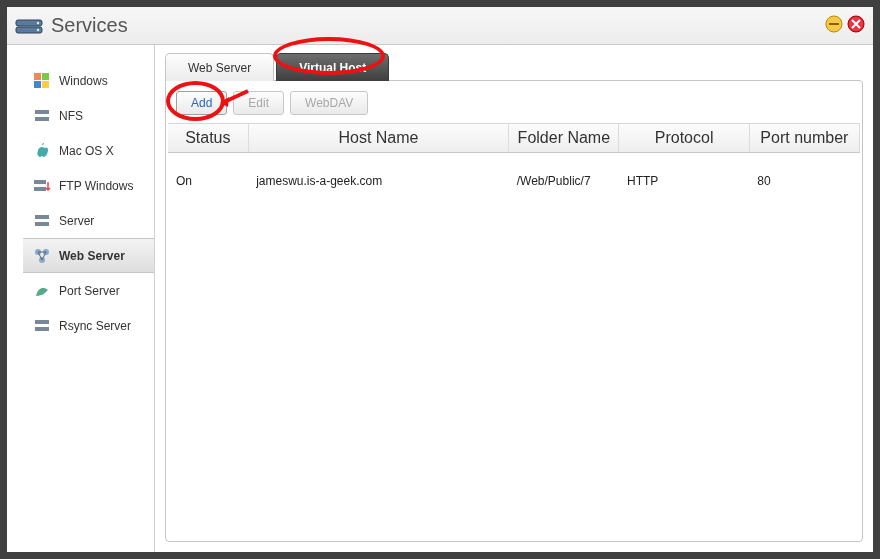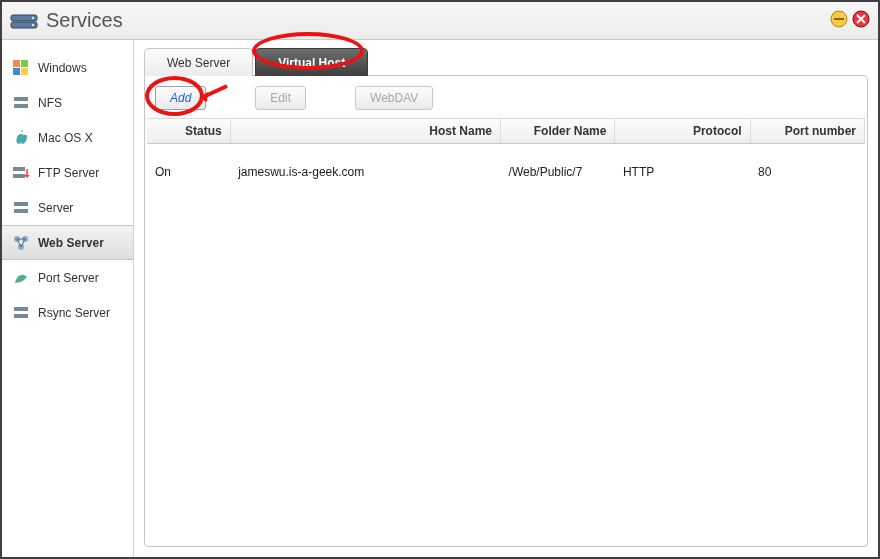--- a/index.html
+++ b/index.html
@@ -10,21 +10,21 @@
     font-size: 12px;
     background: #c0c0c0;
     width: 880px;
     height: 559px;
     overflow: hidden;
   }
   .window {
     width: 880px;
     height: 559px;
     background: #b91c1c;
-    border: 2px solid #404040;
+    border: 7px solid #404040;
     display: flex;
     flex-direction: column;
   }
   .titlebar {
     height: 38px;
     background: linear-gradient(to bottom, #f7f7f7 0%, #ececec 100%);
     border-bottom: 1px solid #c9c9c9;
     display: flex;
     align-items: center;
     padding: 0 8px;
@@ -33,21 +33,22 @@
   .titlebar-title { font-size: 20px; color: #555; flex: 1; }
   .titlebar-btn { margin-left: 4px; cursor: pointer; }
   .body-area {
     flex: 1;
     display: flex;
     background: #fff;
   }
   .sidebar {
     width: 132px;
     border-right: 1px solid #d0d0d0;
-    padding-top: 10px;
+    padding-top: 18px;
+    margin-left: 16px;
   }
   .sidebar-item {
     display: flex;
     align-items: center;
     height: 35px;
     padding: 0 8px;
     cursor: pointer;
     color: #333;
     font-size: 12px;
   }
@@ -115,41 +116,41 @@
   .btn {
     height: 24px;
     padding: 0 14px;
     border: 1px solid #a0a0a0;
     border-radius: 3px;
     background: linear-gradient(to bottom, #fdfdfd 0%, #eaeaea 100%);
     font-size: 12px;
     cursor: pointer;
     color: #333;
   }
-  .btn.primary { color: #2a64c8; font-style: italic; }
-  .btn.disabled { color: #a8a8a8; border-color: #c8c8c8; cursor: default; margin-left: 43px; }
+  .btn.primary { color: #2a64c8; }
+  .btn.disabled { color: #a8a8a8; border-color: #c8c8c8; cursor: default; }
   .table-wrap {
     flex: 1;
     margin: 0 2px 2px 2px;
     border-top: 1px solid #d8d8d8;
     overflow: hidden;
   }
   table.grid {
     width: 100%;
     border-collapse: collapse;
     table-layout: fixed;
   }
   table.grid th {
     background: linear-gradient(to bottom, #fcfcfc 0%, #eeeeee 100%);
     border-bottom: 1px solid #c8c8c8;
     border-right: 1px solid #dcdcdc;
-    text-align: right;
+    text-align: center;
     padding: 5px 8px;
-    font-size: 12px;
-    font-weight: bold;
+    font-size: 16px;
+    font-weight: normal;
     color: #333;
   }
   table.grid td {
     padding: 21px 8px;
     font-size: 12px;
     color: #222;
     border-bottom: 1px solid transparent;
   }
   .col-status { width: 80px; }
   .col-hostname { width: 260px; }
@@ -231,21 +232,21 @@
         <span>Mac OS X</span>
       </div>
       <div class="sidebar-item">
         <span class="sidebar-icon">
           <svg width="20" height="18">
               <rect x="2" y="3" width="12" height="4" fill="#789"></rect>
               <rect x="2" y="10" width="12" height="4" fill="#789"></rect>
               <path d="M16 5 v8 M14 11 l2 2 2-2" stroke="#e44" stroke-width="1.5" fill="none"></path>
             </svg>
         </span>
-        <span>FTP Server</span>
+        <span>FTP Windows</span>
       </div>
       <div class="sidebar-item">
         <span class="sidebar-icon">
           <svg width="18" height="18">
               <rect x="2" y="3" width="14" height="4" fill="#789"></rect>
               <rect x="2" y="10" width="14" height="4" fill="#789"></rect>
             </svg>
         </span>
         <span>Server</span>
       </div>

